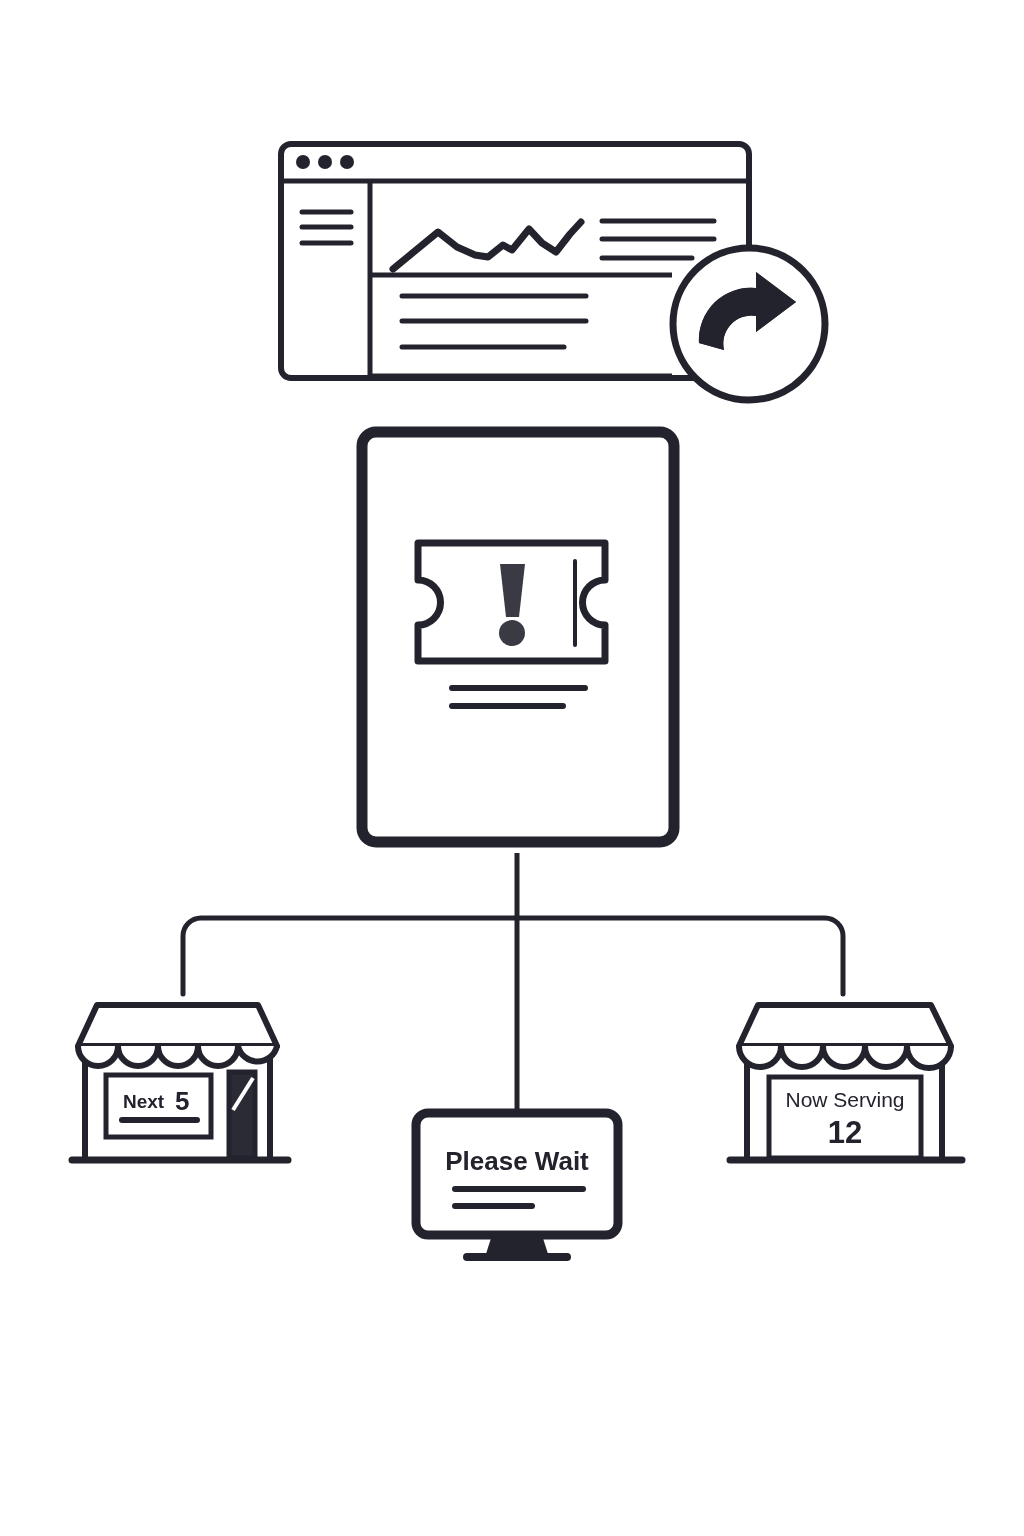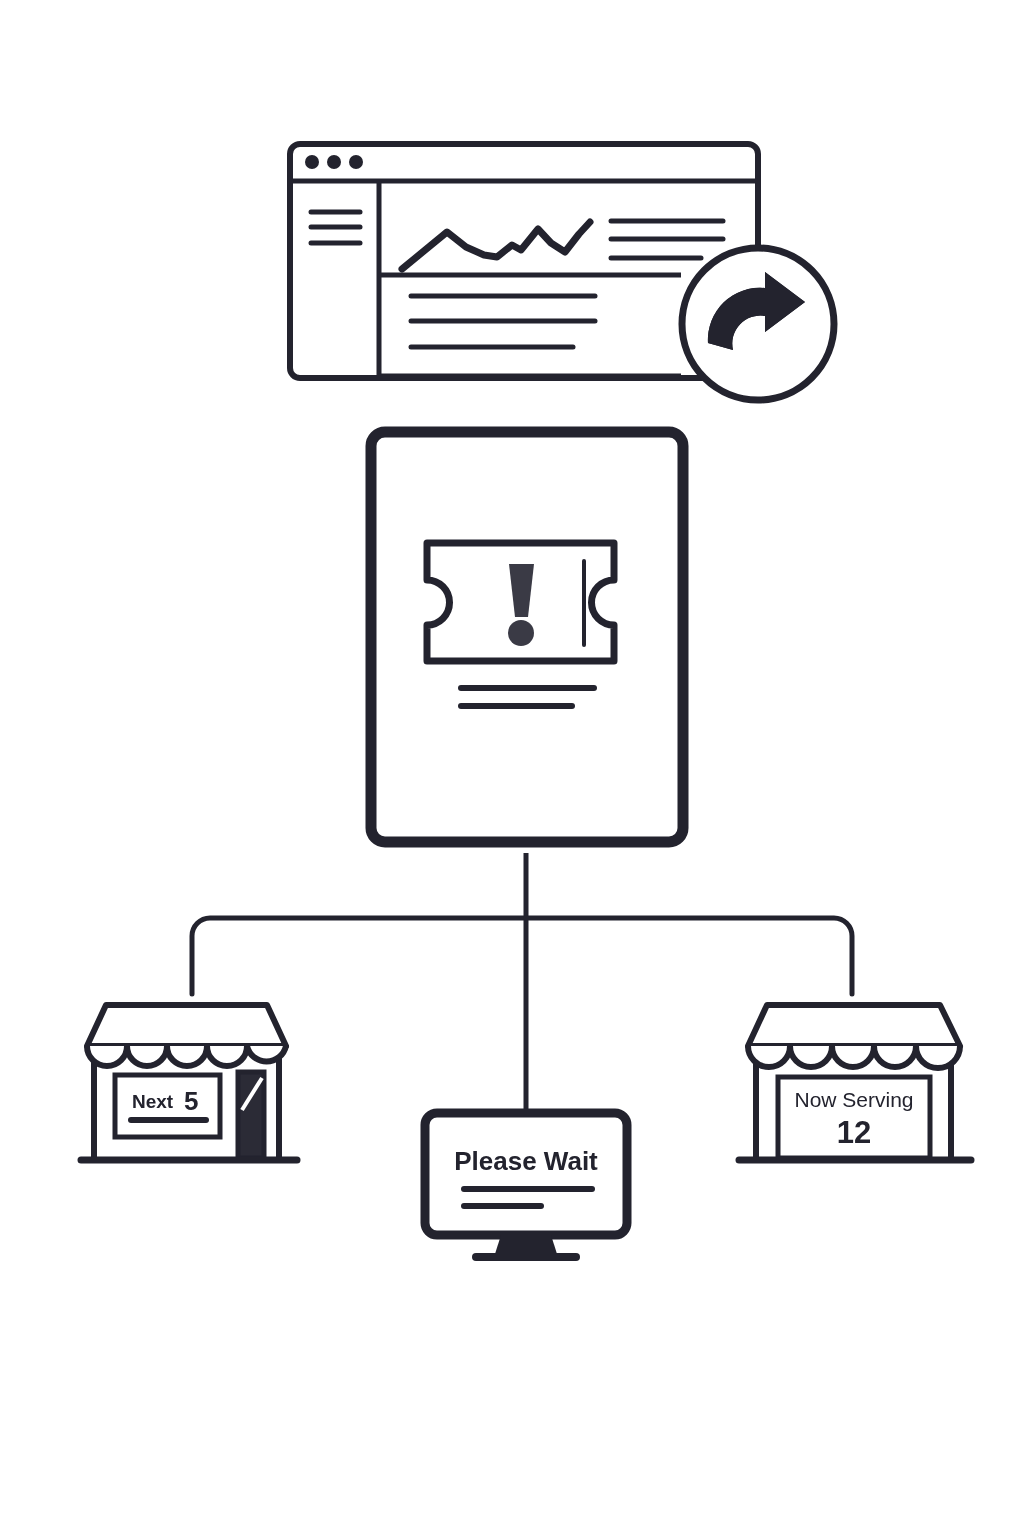--- a/index.html
+++ b/index.html
@@ -9,21 +9,21 @@
   }
   body {
     width: 1024px;
     height: 1536px;
     font-family: "Liberation Sans", sans-serif;
     overflow: hidden;
     position: relative;
   }
   #stage {
     position: absolute;
-    left: 14px;
+    left: 5px;
     top: 0;
     width: 985px;
     height: 1536px;
   }
   svg.diagram {
     display: block;
     width: 1024px;
     height: 1536px;
   }
   .txt {

